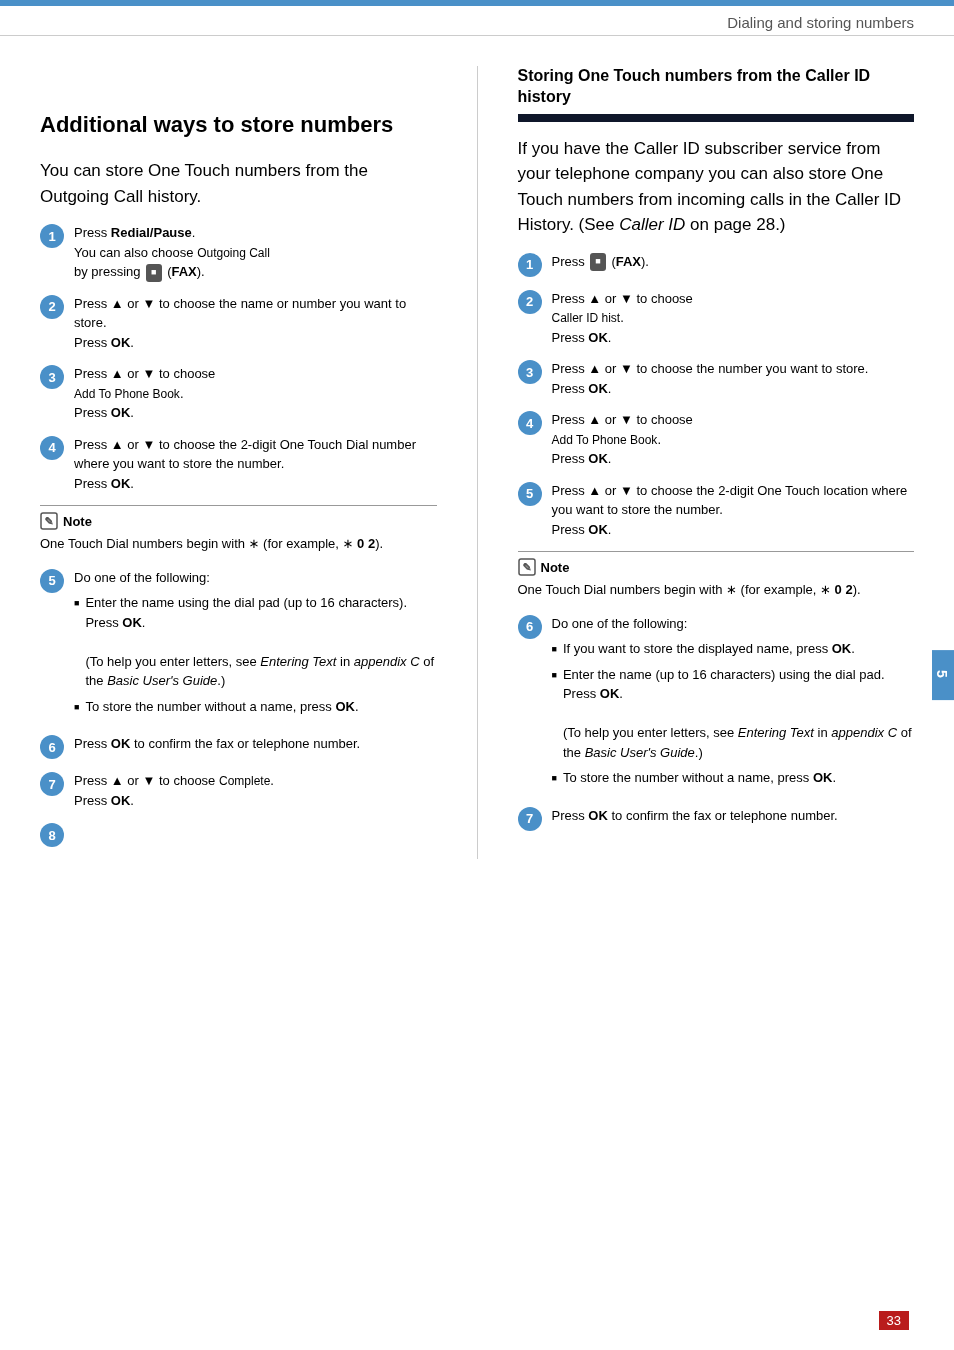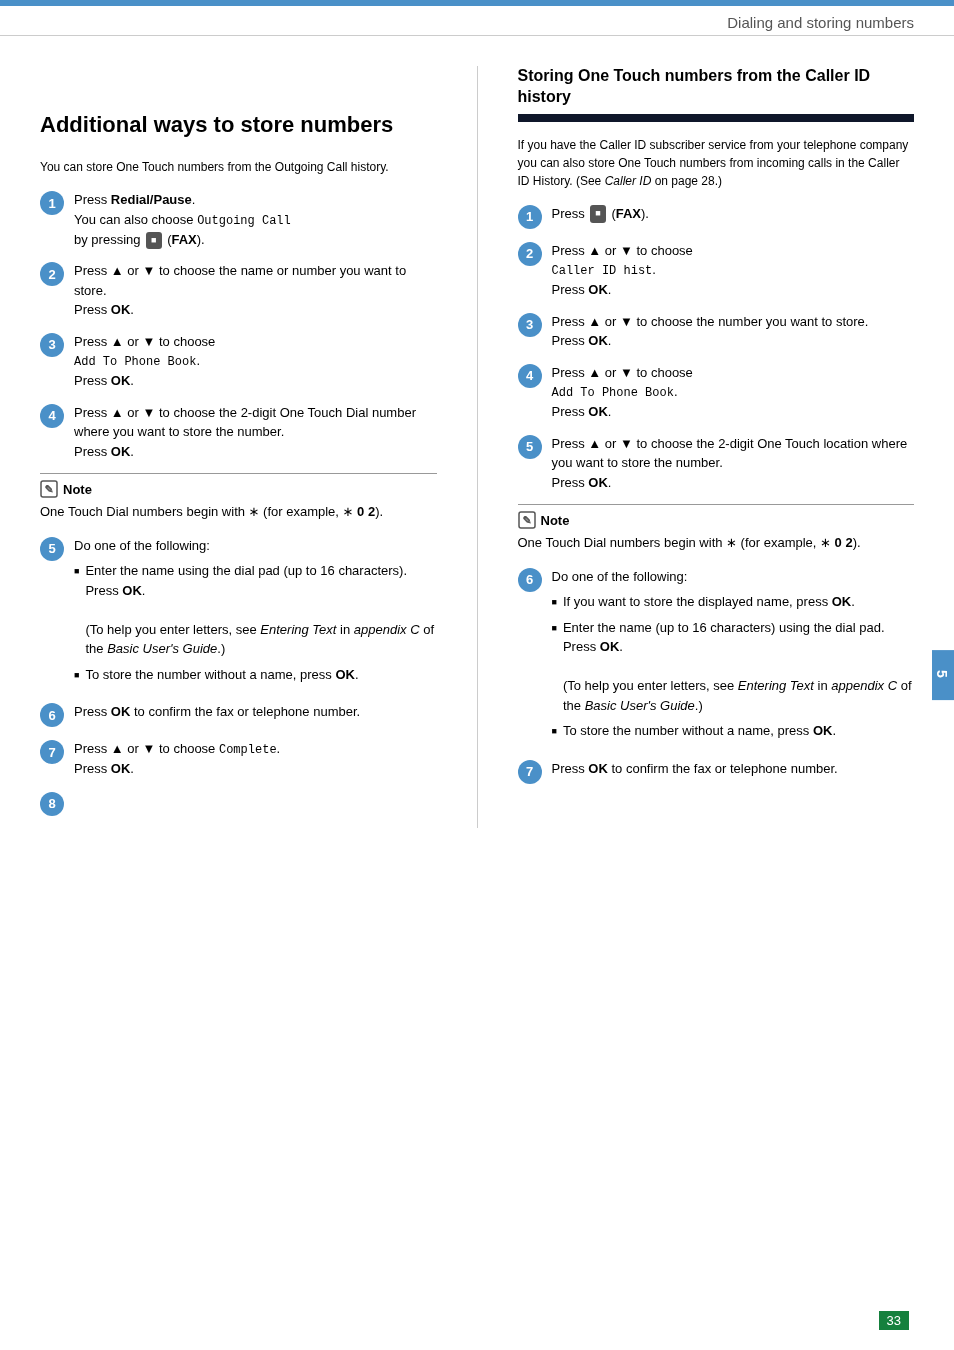--- a/index.html
+++ b/index.html
@@ -67,21 +67,21 @@
       font-size: 16px;
       font-weight: bold;
       line-height: 1.3;
       border-bottom: 8px solid #0f172a;
       padding-bottom: 6px;
       margin-bottom: 14px;
       color: #000;
     }
 
     .intro-text {
-      font-size: 12px;
+      font-size: 17px;
       line-height: 1.5;
       margin-bottom: 14px;
     }
 
     
     .steps-list {
       list-style: none;
       margin-bottom: 10px;
     }
 
@@ -105,21 +105,21 @@
       font-weight: bold;
       flex-shrink: 0;
       margin-top: 1px;
     }
 
     .step-content {
       font-size: 13px;
       line-height: 1.5;
       flex: 1;
     }
-    .step-content .mono { font-family: Liberation Mono, monospace; font-size: 12px; }
+    .step-content .mono { font-family: Liberation Sans, sans-serif; font-size: 12px; }
 
     
     .fax-btn {
       display: inline-flex;
       align-items: center;
       justify-content: center;
       background: #555;
       color: #fff;
       font-size: 9px;
       padding: 2px 5px;
@@ -188,21 +188,21 @@
       position: absolute;
       bottom: 20px;
       right: 45px;
       font-size: 13px;
       color: #000;
       display: flex;
       align-items: center;
       gap: 0;
     }
     .page-num-box {
-      background: #15803d;
+      background: #b91c1c;
       color: #fff;
       padding: 2px 8px;
       font-size: 13px;
       margin-left: 4px;
     }
   </style>
 </head>
 <body>
 
 <div class="top-bar"></div>

